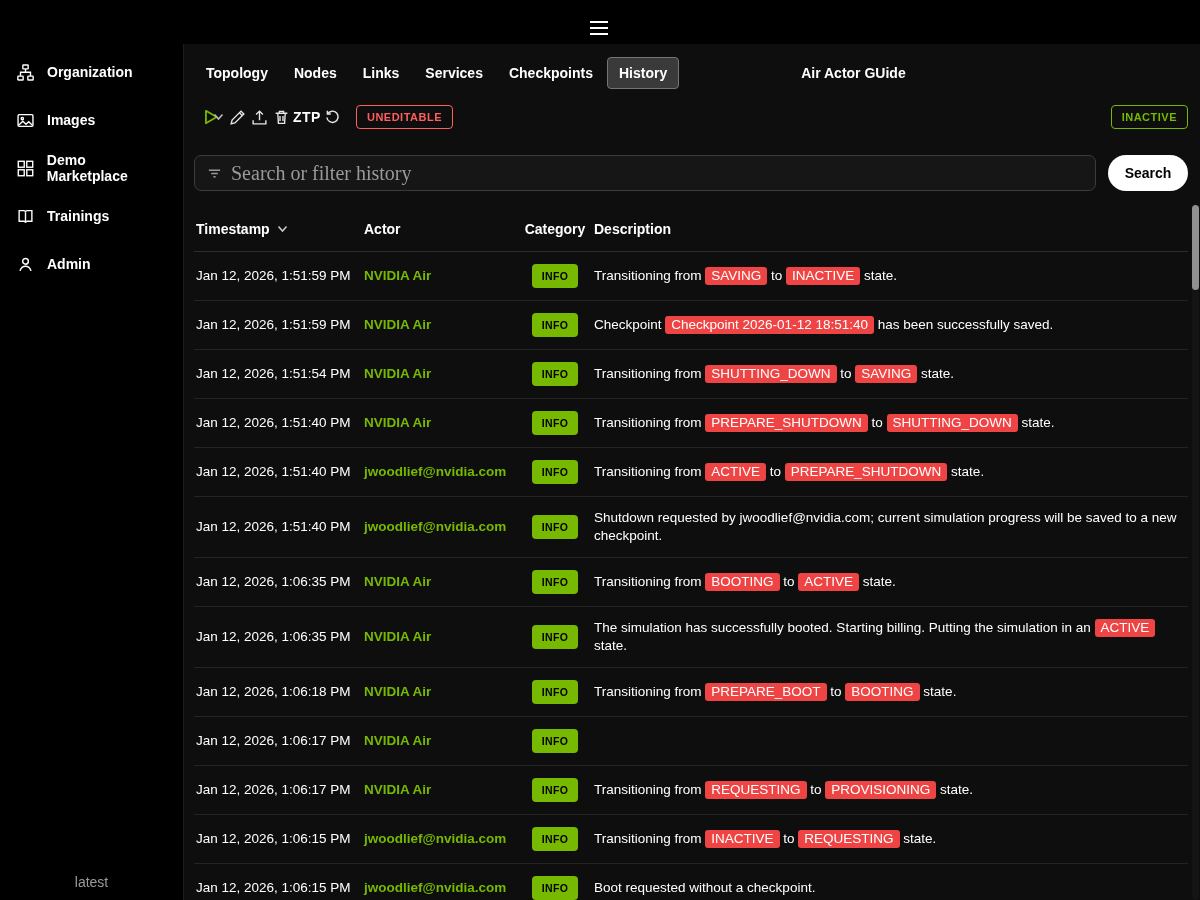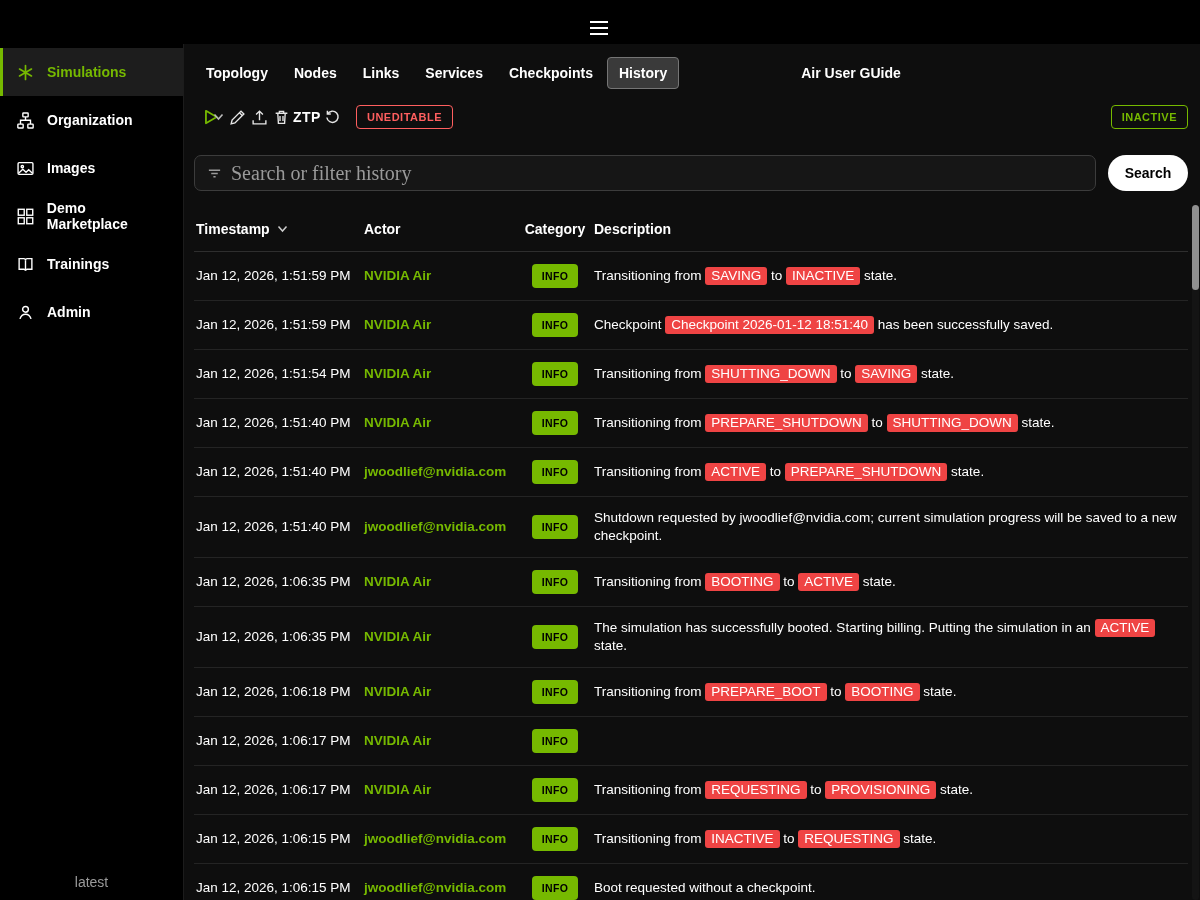--- a/index.html
+++ b/index.html
@@ -128,30 +128,20 @@
             </svg>
         </span>
       </div>
     </div>
   </div>
 </header>
 
 <div class="app">
   <aside class="sidebar">
     <nav id="sidebar-items">
-        <div class="side-item active">
-          <span class="side-icon">
-            <svg width="17" height="17" viewBox="0 0 16 16">
-              <g stroke="currentColor" stroke-width="1.6" stroke-linecap="round" fill="none">
-                <path d="M8 1.5v13M2.4 4.75l11.2 6.5M2.4 11.25l11.2-6.5"></path>
-              </g>
-            </svg>
-          </span>
-          <span class="side-label">Simulations</span>
-        </div>
         <div class="side-item">
           <span class="side-icon">
             <svg width="17" height="17" viewBox="0 0 16 16" fill="none" stroke="currentColor" stroke-width="1.3">
               <rect x="5.5" y="1" width="5" height="3.6" rx="0.5"></rect>
               <rect x="0.8" y="11.4" width="5" height="3.6" rx="0.5"></rect>
               <rect x="10.2" y="11.4" width="5" height="3.6" rx="0.5"></rect>
               <path d="M8 4.6v3.2M3.3 11.4V7.8h9.4v3.6"></path>
             </svg>
           </span>
           <span class="side-label">Organization</span>
@@ -202,21 +192,21 @@
   <main class="main">
     <div class="tabs-row">
       <nav id="tabs">
           <div class="tab">Topology</div>
           <div class="tab">Nodes</div>
           <div class="tab">Links</div>
           <div class="tab">Services</div>
           <div class="tab">Checkpoints</div>
           <div class="tab active">History</div>
         </nav>
-      <span class="user-guide">Air User GUide</span>
+      <span class="user-guide">Air Actor GUide</span>
     </div>
 
     <div class="toolbar">
       <button class="icon-btn">
         <span style="display:flex;">
           <svg width="18" height="18" viewBox="0 0 16 16" fill="none" stroke="#76b900" stroke-width="1.6" stroke-linejoin="round">
               <path d="M3.5 2.5l9.5 5.5-9.5 5.5z"></path>
             </svg>
         </span>
       </button>

